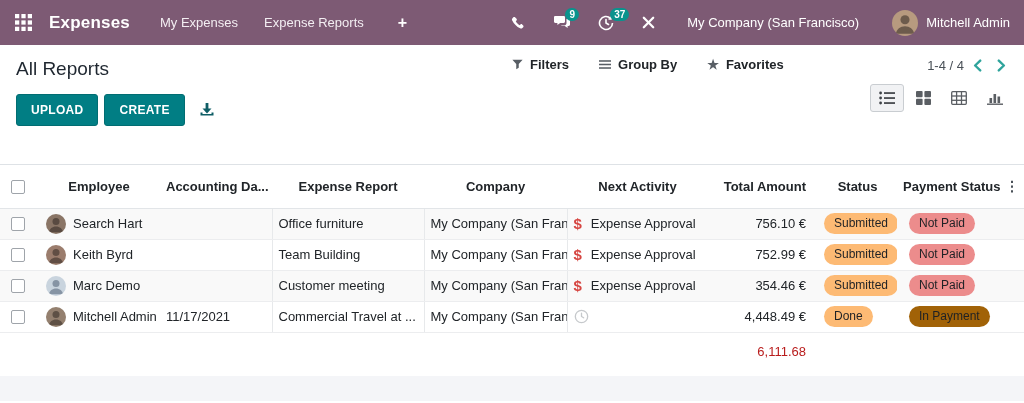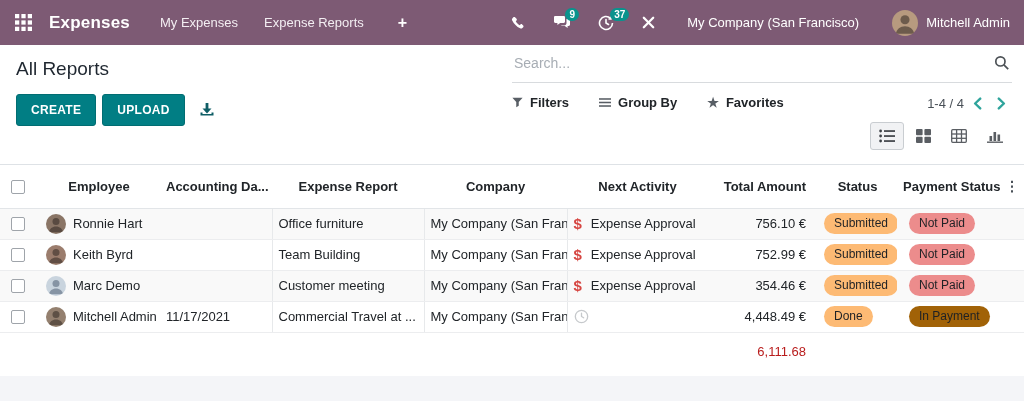--- a/index.html
+++ b/index.html
@@ -146,41 +146,32 @@
       </span>
       <span class="user-name">Mitchell Admin</span>
     </span>
   </div>
 </header>
 
 <section class="control">
   <h1 class="page-title">All Reports</h1>
 
   <div class="btn-row">
+    <button class="btn">UPLOAD</button>
     <button class="btn">CREATE</button>
-    <button class="btn">UPLOAD</button>
     <span class="dl-btn">
       <svg viewBox="0 0 16 16" width="16" height="16" fill="#0f5e66">
         <rect x="6.6" y="1" width="2.8" height="6"></rect>
         <polygon points="3.5,6.5 12.5,6.5 8,11.5"></polygon>
         <path d="M1.5 10.5v3h13v-3h-2v1.6h-9v-1.6z"></path>
       </svg>
     </span>
   </div>
 
   <div class="cp-right">
-    <div class="searchbar">
-      <input type="text" placeholder="Search..." style="">
-      <span class="search-icon">
-        <svg viewBox="0 0 16 16" width="16" height="16" fill="none" stroke="#4c5156" stroke-width="1.7">
-          <circle cx="6.4" cy="6.4" r="4.6"></circle>
-          <line x1="9.9" y1="9.9" x2="14.2" y2="14.2"></line>
-        </svg>
-      </span>
-    </div>
 
     <div class="facet-row">
       <span class="facet">
         <svg viewBox="0 0 14 13" width="11" height="11" fill="#585e65">
           <polygon points="0.5,0.5 13.5,0.5 8.6,6 8.6,10.5 5.4,12.5 5.4,6"></polygon>
         </svg>
         <span>Filters</span>
       </span>
       <span class="facet">
         <svg viewBox="0 0 14 12" width="12" height="11" fill="#585e65">
@@ -281,21 +272,21 @@
     <tr>
       <td class="first"><input type="checkbox" class="cb" style=""></td>
       <td>
           <span class="emp-cell">
             <span class="avatar av-1">
               <svg viewBox="0 0 24 24">
                 <circle cx="12" cy="9" r="4.2" fill="rgba(40,32,28,.5)"></circle>
                 <path d="M3.5 22c.6-4.2 4.2-7 8.5-7s7.9 2.8 8.5 7z" fill="rgba(40,32,28,.5)"></path>
               </svg>
             </span>
-            <span>Ronnie Hart</span>
+            <span>Search Hart</span>
           </span>
         </td>
       <td></td>
       <td class="col-report">Office furniture</td>
       <td class="col-company">My Company (San Fran...</td>
       <td class="col-activity">
           <span class="act-cell">
             <span class="dollar">$</span>
             <span>Expense Approval</span>
           </span>

